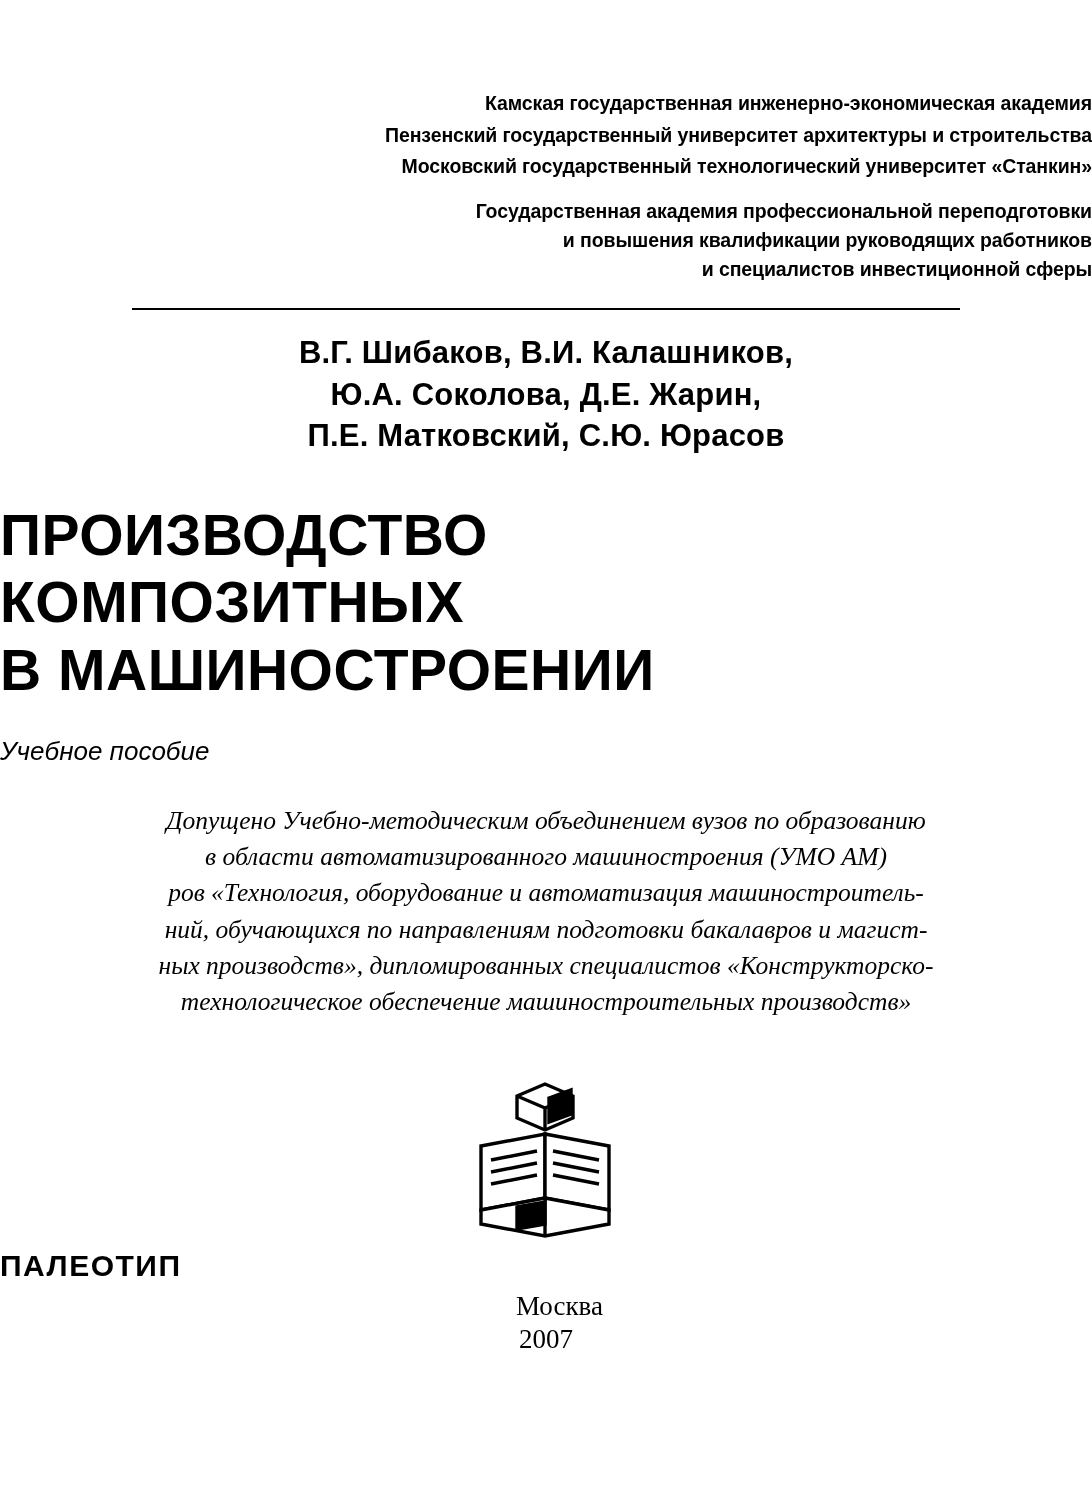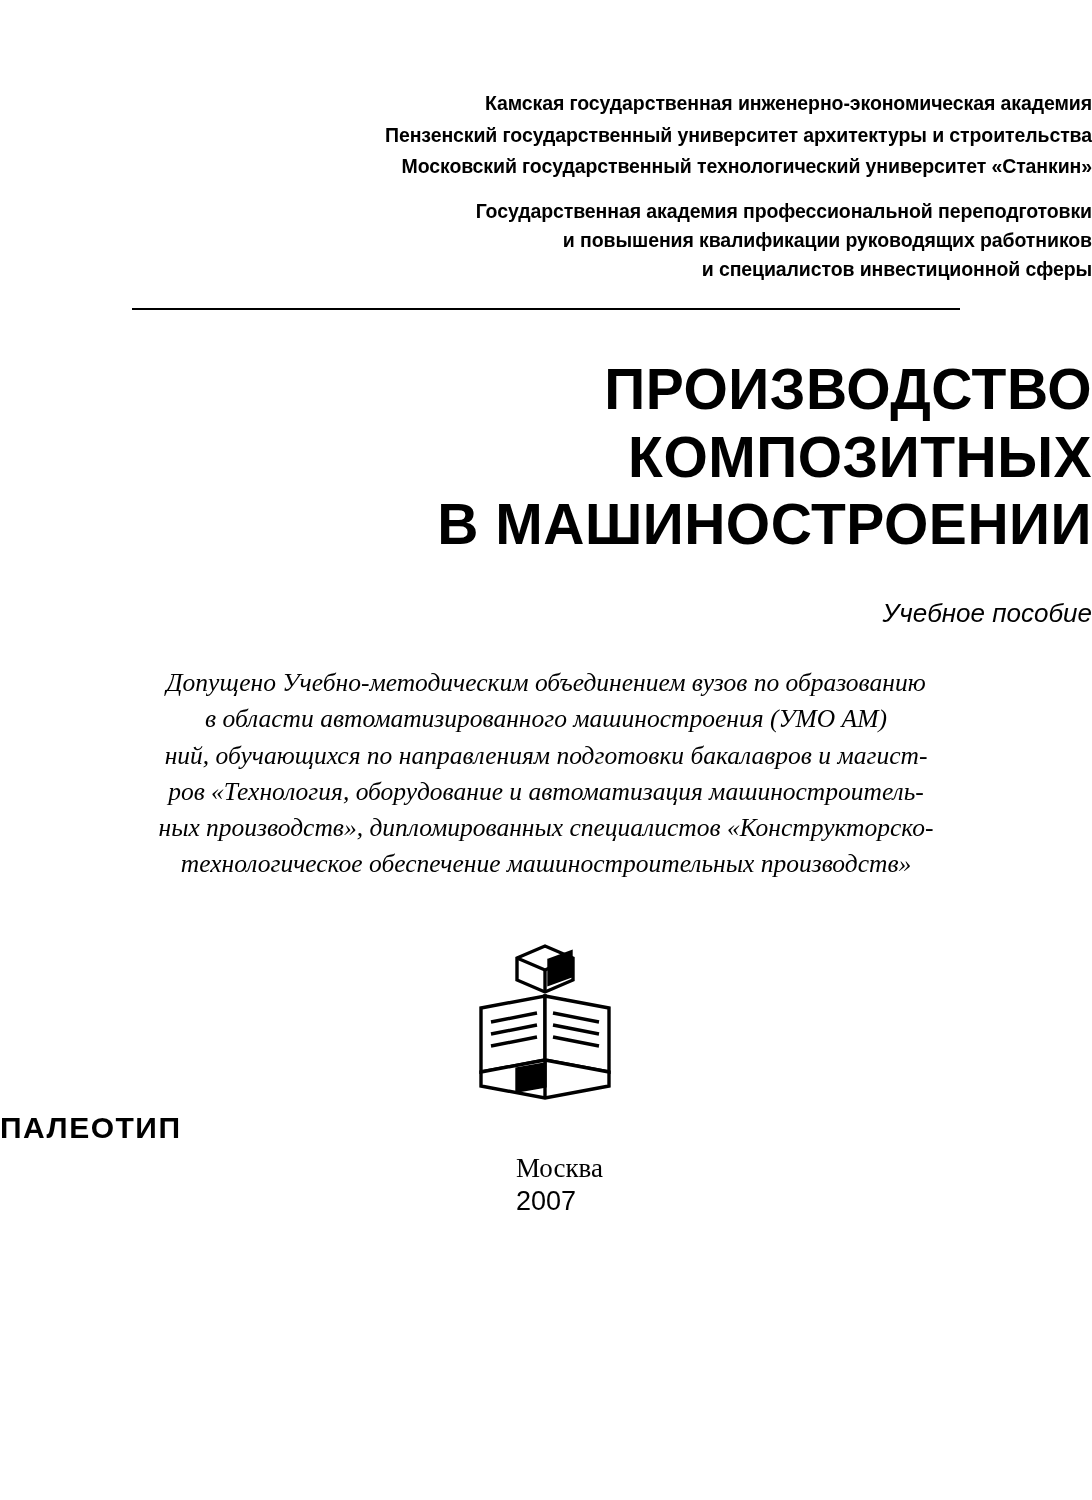--- a/index.html
+++ b/index.html
@@ -54,34 +54,34 @@
     text-align: center;
     font-weight: bold;
     font-size: 31px;
     line-height: 1.33;
     letter-spacing: 0.2px;
   }
 
   
   .title {
     margin-top: 46px;
-    text-align: right;
+    text-align: left;
     font-weight: bold;
     font-size: 57px;
     line-height: 1.18;
     letter-spacing: 0.5px;
   }
   .title .tl {
     display: block;
   }
 
   
   .subtitle {
-    margin-top: 40px;
-    text-align: right;
+    margin-top: 32px;
+    text-align: left;
     font-style: italic;
     font-size: 26px;
   }
 
   
   .approval {
     margin: 36px auto 0 auto;
     width: 832px;
     text-align: center;
     font-family: "Liberation Serif", serif;
@@ -112,21 +112,21 @@
   .city {
     margin-top: 8px;
     text-align: center;
     font-family: "Liberation Serif", serif;
     font-size: 27px;
     margin-left: 27px;
   }
   .year {
     margin-top: 2px;
     text-align: center;
-    font-family: Liberation Sans, sans-serif;
+    font-family: Liberation Serif, serif;
     font-size: 27px;
   }
 </style>
 </head>
 <body>
 
 <div class="page">
 
   <div class="institutions">
     <div class="inst-line">Камская государственная инженерно-экономическая академия</div>
@@ -134,34 +134,39 @@
     <div class="inst-line">Московский государственный технологический университет «Станкин»</div>
     <div class="inst-group">
       <div class="inst-line">Государственная академия профессиональной переподготовки</div>
       <div class="inst-line">и повышения квалификации руководящих работников</div>
       <div class="inst-line">и специалистов инвестиционной сферы</div>
     </div>
   </div>
 
   <hr class="rule">
 
+  <div class="authors">
+    <div>В.Г. Шибаков, В.И. Калашников,</div>
+    <div>Ю.А. Соколова, Д.Е. Жарин,</div>
+    <div>П.Е. Матковский, С.Ю. Юрасов</div>
+  </div>
 
   <div class="title">
     <span class="tl">ПРОИЗВОДСТВО</span>
     <span class="tl">КОМПОЗИТНЫХ</span>
     <span class="tl">В МАШИНОСТРОЕНИИ</span>
   </div>
 
   <div class="subtitle">Учебное пособие</div>
 
   <div class="approval">
     <span class="ap-line">Допущено Учебно-методическим объединением вузов по образованию</span>
     <span class="ap-line">в области автоматизированного машиностроения (УМО АМ)</span>
+    <span class="ap-line">ров «Технология, оборудование и автоматизация машинострои­тель-</span>
     <span class="ap-line">ний, обучающихся по направлениям подготовки бакалавров и магист-</span>
-    <span class="ap-line">ров «Технология, оборудование и автоматизация машинострои­тель-</span>
     <span class="ap-line">ных производств», дипломированных специалистов «Конструкторско-</span>
     <span class="ap-line">технологическое обеспечение машиностроительных производств»</span>
   </div>
 
   <div class="logo-wrap">
     <svg width="170" height="165" viewBox="0 0 170 165" aria-hidden="true">
       <g fill="none" stroke="#000" stroke-width="3.4" stroke-linejoin="miter">
 
         <path d="M56 22 L84 10 L112 22 L112 44 L84 56 L56 44 Z" fill="#ffffff"></path>
         <path d="M56 22 L84 34 L112 22"></path>

